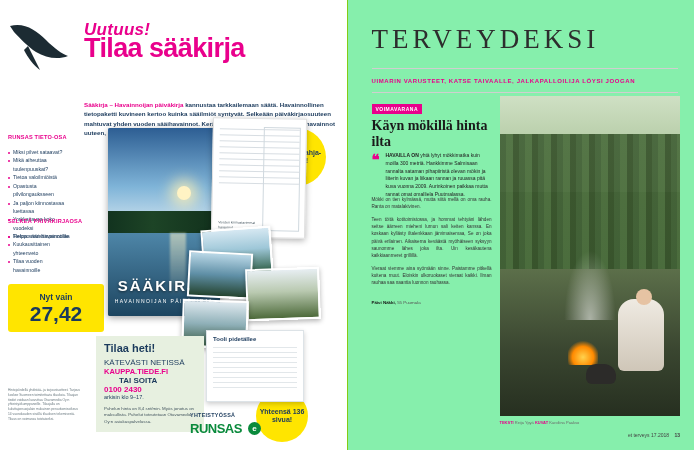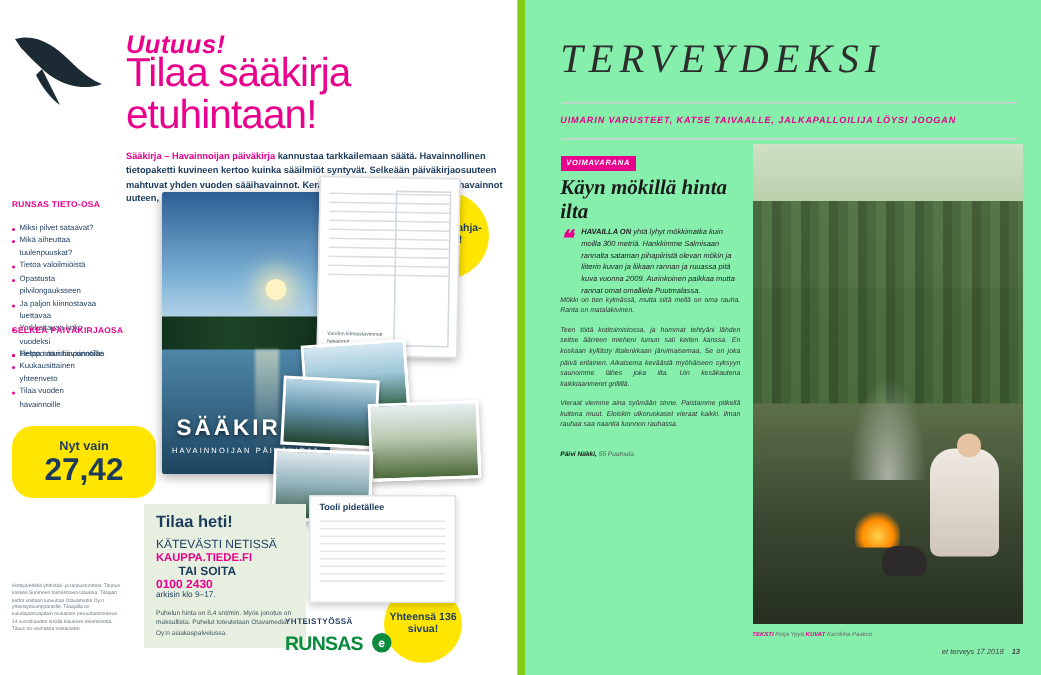--- a/index.html
+++ b/index.html
@@ -6,35 +6,35 @@
   body{
     width:694px;height:450px;
     background:#ffffff;
     font-family:"Liberation Sans", sans-serif;
     overflow:hidden;
     position:relative;
   }
   .spread{position:absolute;inset:0;display:flex;}
   .page{position:relative;height:450px;overflow:hidden;background:#86efac;}
   .page-left{width:347px;}
-  .page-right{width:347px;border-left:5px solid #84cc16;font-style:italic;}
+  .page-right{width:347px;border-left:1px solid #84cc16;}
 
   
   .ad{position:absolute;inset:0;background:#ffffff;}
 
   .bird{position:absolute;left:6px;top:18px;width:66px;height:56px;}
 
   .uutuus{
     position:absolute;left:84px;top:20px;
     color:#e9008c;font-size:17px;font-style:italic;font-weight:bold;
     letter-spacing:.3px;
   }
   .headline{
     position:absolute;left:84px;top:34px;width:250px;
-    color:#e9008c;font-size:27px;font-weight:normal;line-height:1.04;
+    color:#e9008c;font-size:27px;font-weight:bold;line-height:1.04;
     letter-spacing:-.6px;
   }
   .headline .l2{display:block;}
 
   .subhead{
     position:absolute;left:84px;top:100px;width:252px;
     font-size:6.2px;line-height:1.5;color:#1b3a5c;font-weight:bold;
   }
   .subhead .hl{color:#e9008c;}
 
@@ -52,21 +52,21 @@
   .burst{
     position:absolute;border-radius:50%;background:#ffe500;
     display:flex;align-items:center;justify-content:center;text-align:center;
     color:#1b3a5c;font-weight:bold;line-height:1.15;
   }
   .burst-mahtava{left:268px;top:128px;width:58px;height:58px;font-size:7px;color:#1b3a5c;}
   .burst-yht{left:256px;top:390px;width:52px;height:52px;font-size:7px;}
 
   .pricebox{
     position:absolute;left:8px;top:284px;width:96px;height:48px;background:#ffe500;
-    border-radius:14px;display:flex;flex-direction:column;align-items:center;justify-content:center;
+    border-radius:3px;display:flex;flex-direction:column;align-items:center;justify-content:center;
   }
   .pricebox .pt{font-size:8.5px;font-weight:bold;color:#1b3a5c;}
   .pricebox .pv{font-size:21px;font-weight:bold;color:#1b3a5c;line-height:1;margin-top:1px;}
 
   .bookcover{
     position:absolute;left:108px;top:128px;width:112px;height:188px;
     border-radius:2px;overflow:hidden;
     box-shadow:0 2px 7px rgba(0,0,0,.35);
     background:linear-gradient(#3a6ea8,#8fc4e0 52%,#5d9ab3 64%,#2f5d78);
   }
@@ -215,21 +215,20 @@
     <div class="ad"></div>
 
     <svg class="bird" viewBox="0 0 66 56">
       <path d="M4 8 C18 4 30 12 40 22 C48 30 56 36 62 38 C52 42 40 40 30 34 C22 29 14 20 8 14 Z" fill="#1c2b33"></path>
       <path d="M22 28 C26 36 30 44 34 52 C28 48 22 40 18 32 Z" fill="#1c2b33"></path>
     </svg>
 
     <div class="uutuus">Uutuus!</div>
     <div class="headline">
       <span>Tilaa sääkirja</span>
-      <span class="l2">etuhintaan!</span>
     </div>
 
     <div class="subhead">
       <span class="hl">Sääkirja – Havainnoijan päiväkirja</span><span> kannustaa tarkkailemaan säätä. Havainnollinen tietopaketti kuvineen kertoo kuinka sääilmiöt syntyvät. Selkeään päiväkirjaosuuteen mahtuvat yhden vuoden sääihavainnot. Kerää nyt vuoden kiinnostavimmat havainnot uuteen, upeaan Sääkirjaan!</span>
     </div>
 
     <div class="collabel" style="left:8px;top:134px;">RUNSAS TIETO-OSA</div>
     <div class="collist" style="left:8px;top:148px;">
       <ul>
         <li>Miksi pilvet sataavat?</li>

